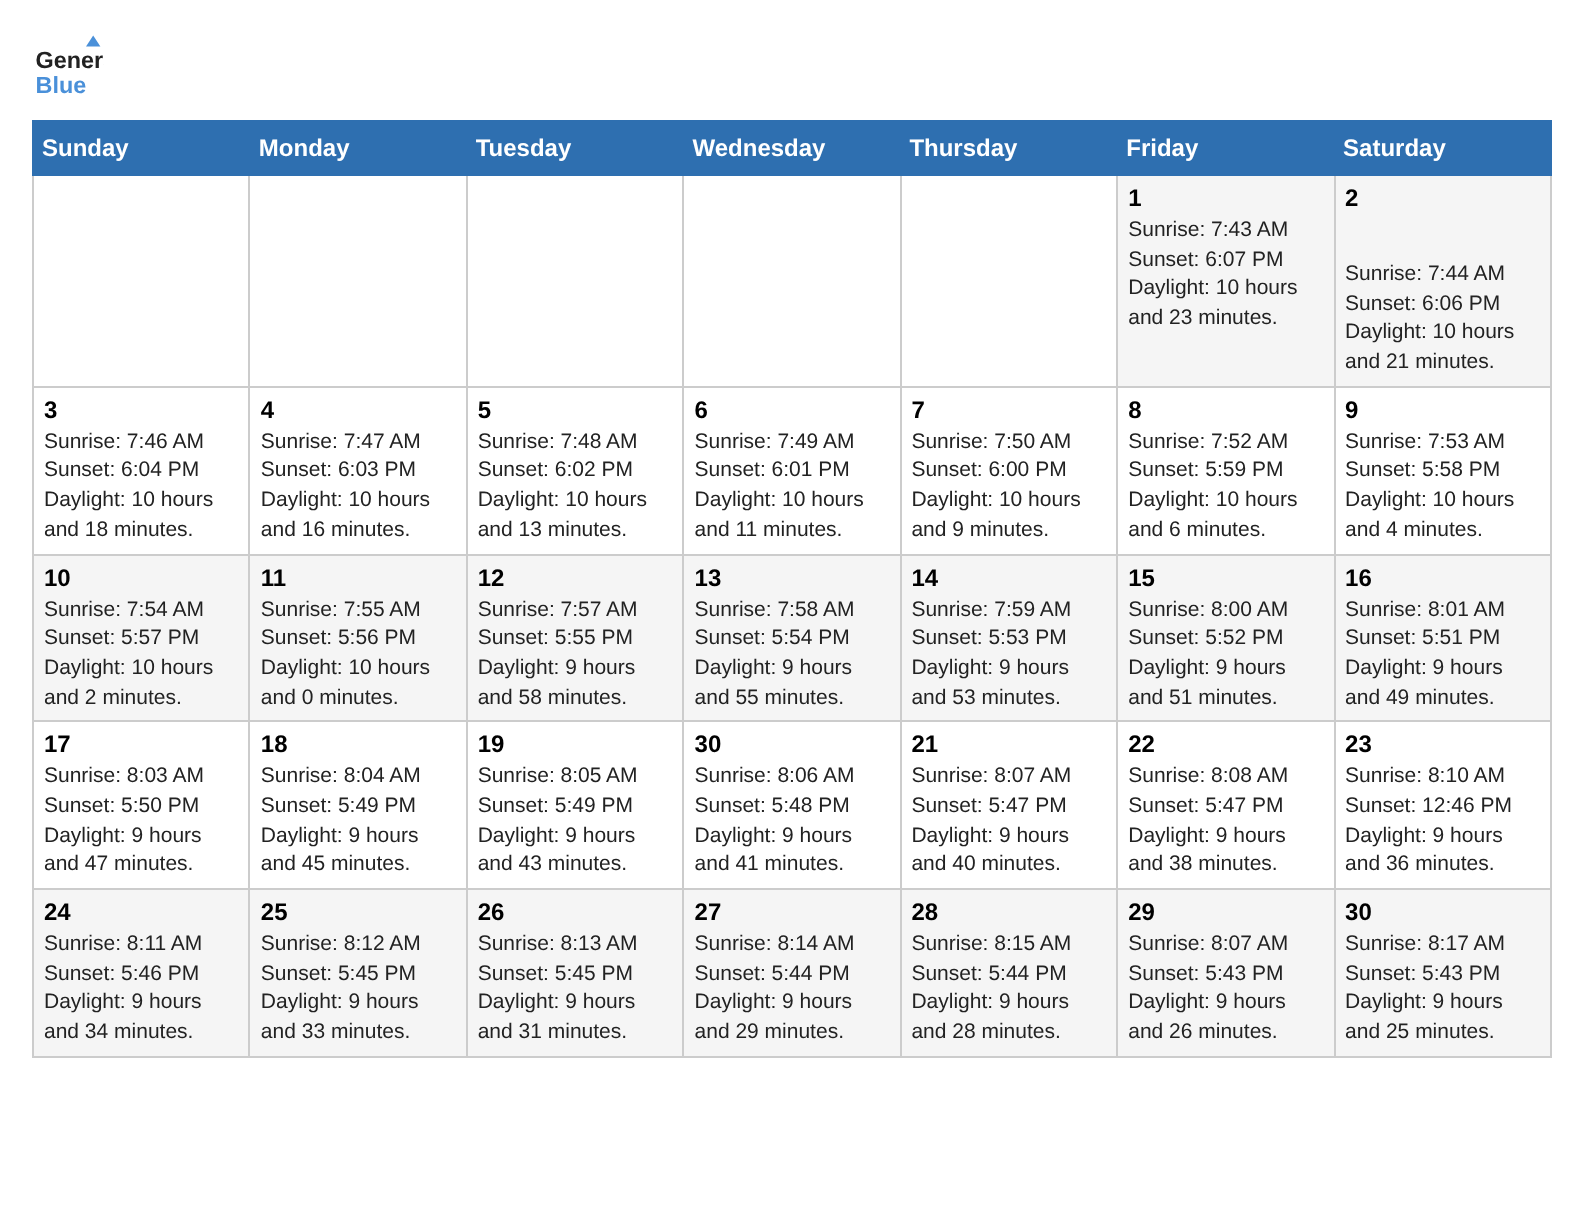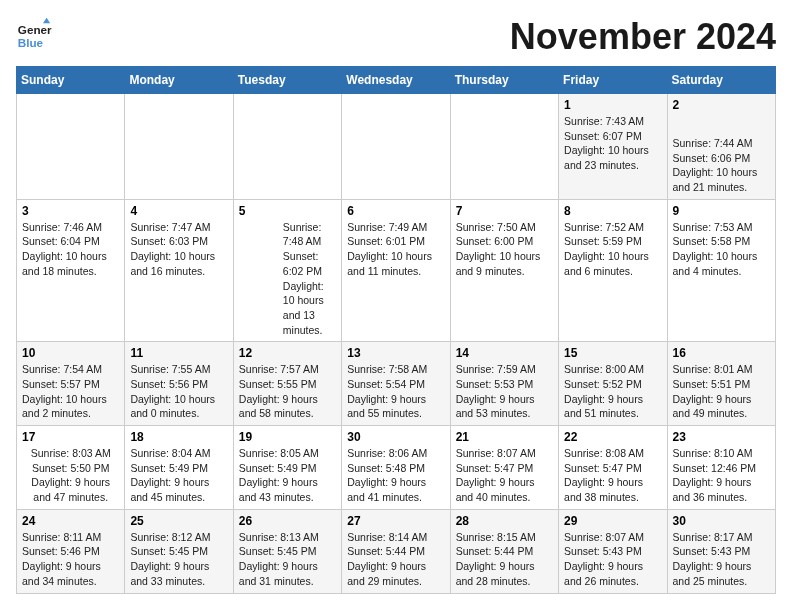--- a/index.html
+++ b/index.html
@@ -87,21 +87,20 @@
 
 <div class="header">
   <div class="logo">
     <svg class="logo-icon" viewBox="0 0 40 40">
       <text x="2" y="20" font-size="13" font-weight="bold" fill="#222" font-family="Arial">General</text>
       <text x="2" y="34" font-size="13" font-weight="bold" fill="#4a90d9" font-family="Arial">Blue</text>
       <polygon points="30,8 38,8 34,2" fill="#4a90d9"></polygon>
     </svg>
   </div>
   <div class="title-block">
-    <div class="month-title">November 2024</div>
   </div>
 </div>
 
 <table>
   <thead>
     <tr>
     <th>Sunday</th>
         <th>Monday</th>
         <th>Tuesday</th>
         <th>Wednesday</th>
@@ -138,21 +137,21 @@
 Daylight: 10 hours and 18 minutes.</div>
         </td>
         <td>
           <span class="day-num">4</span>
           <div class="day-info" style="white-space: pre-line;">Sunrise: 7:47 AM
 Sunset: 6:03 PM
 Daylight: 10 hours and 16 minutes.</div>
         </td>
         <td>
           <span class="day-num">5</span>
-          <div class="day-info" style="white-space: pre-line; margin-left: 44px;">Sunrise: 7:48 AM
+          <div class="day-info" style="white-space: pre-line;">Sunrise: 7:48 AM
 Sunset: 6:02 PM
 Daylight: 10 hours and 13 minutes.</div>
         </td>
         <td>
           <span class="day-num">6</span>
           <div class="day-info" style="white-space: pre-line;">Sunrise: 7:49 AM
 Sunset: 6:01 PM
 Daylight: 10 hours and 11 minutes.</div>
         </td>
         <td>
@@ -214,21 +213,21 @@
         <td>
           <span class="day-num">16</span>
           <div class="day-info" style="white-space: pre-line;">Sunrise: 8:01 AM
 Sunset: 5:51 PM
 Daylight: 9 hours and 49 minutes.</div>
         </td>
       </tr>
       <tr>
         <td>
           <span class="day-num">17</span>
-          <div class="day-info" style="white-space: pre-line; text-align: center;">Sunrise: 8:03 AM
+          <div class="day-info" style="white-space: pre-line;">Sunrise: 8:03 AM
 Sunset: 5:50 PM
 Daylight: 9 hours and 47 minutes.</div>
         </td>
         <td>
           <span class="day-num">18</span>
           <div class="day-info" style="white-space: pre-line;">Sunrise: 8:04 AM
 Sunset: 5:49 PM
 Daylight: 9 hours and 45 minutes.</div>
         </td>
         <td>

